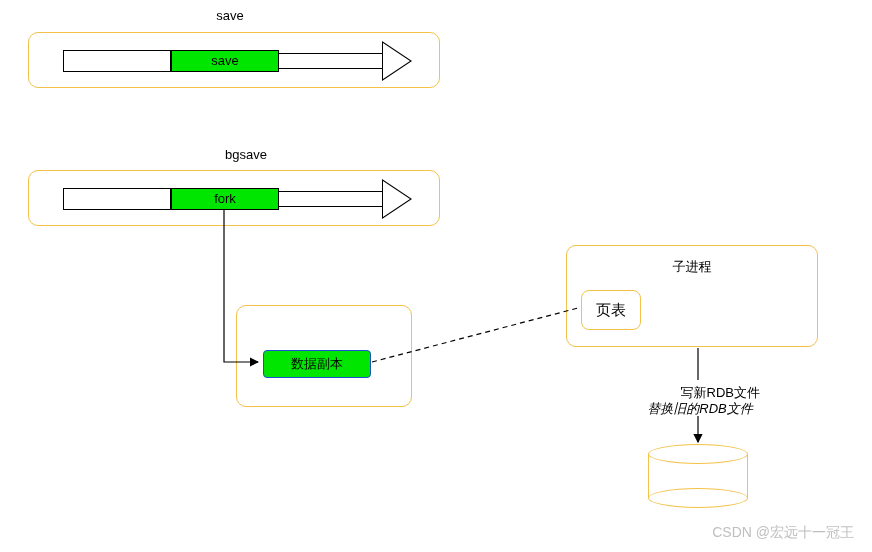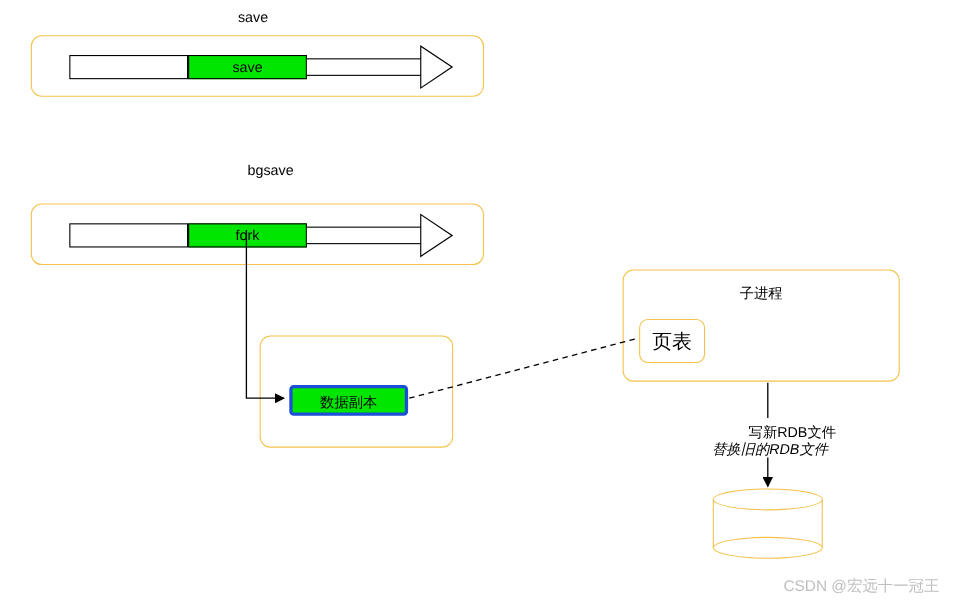--- a/index.html
+++ b/index.html
@@ -58,21 +58,21 @@
     border-left: 27px solid #fff;
   }
   .inner-box {
     position: absolute;
     border: 1px solid #f3c24a;
     border-radius: 8px;
   }
   .green-block {
     position: absolute;
     background: #00e600;
-    border: 3px solid #1d4ed8;
+    border: 1px solid #1d4ed8;
     border-radius: 4px;
     text-align: center;
     color: #000;
     font-size: 13px;
   }
   .cylinder {
     position: absolute;
   }
   .cyl-body {
     position: absolute;
@@ -107,34 +107,34 @@
 
 <div class="container" style="left:28px; top:32px; width:412px; height:56px;">
   <div class="segment-box" style="left:34px; top:17px; width:108px; background:#fff;"></div>
   <div class="segment-box seg-green" style="left:142px; top:17px; width:108px;">save</div>
   <div class="arrow-rect" style="left:250px; top:20px; width:104px;"></div>
   <div class="arrow-head" style="left:353px; top:8px;"></div>
 </div>
 
 <div class="title" style="left:216px; top:147px; width:60px;">bgsave</div>
 
-<div class="container" style="left:28px; top:170px; width:412px; height:56px;margin-top:15px;">
+<div class="container" style="left:28px; top:170px; width:412px; height:56px;">
   <div class="segment-box" style="left:34px; top:17px; width:108px; background:#fff;"></div>
   <div class="segment-box seg-green" style="left:142px; top:17px; width:108px;">fork</div>
   <div class="arrow-rect" style="left:250px; top:20px; width:104px;"></div>
   <div class="arrow-head" style="left:353px; top:8px;"></div>
 </div>
 
 <div class="container" style="left:236px; top:305px; width:176px; height:102px;">
   <div class="green-block" style="left:26px; top:44px; width:108px; height:28px; line-height:26px;">数据副本</div>
 </div>
 
 <div class="container" style="left:566px; top:245px; width:252px; height:102px;">
   <div class="title" style="left:0; right:0; top:12px; text-align:center;">子进程</div>
-  <div class="inner-box" style="left:14px; top:44px; width:60px; height:40px; text-align:center; line-height:38px; font-size:18px;">页表</div>
+  <div class="inner-box" style="left:14px; top:44px; width:60px; height:40px; text-align:center; line-height:38px; font-size:15px;">页表</div>
 </div>
 
 <div class="title" style="left:640px; top:384px; width:120px; text-align:right;">写新RDB文件</div>
 <div class="title" style="left:630px; top:400px; width:140px; text-align:center;font-style:italic;">替换旧的RDB文件</div>
 
 <div class="cylinder" style="left:648px; top:444px; width:100px; height:64px;">
   <div class="cyl-body" style="top:10px; height:44px;"></div>
   <div class="cyl-ellipse" style="top:44px; height:20px;"></div>
   <div class="cyl-ellipse" style="top:0; height:20px;"></div>
 </div>

